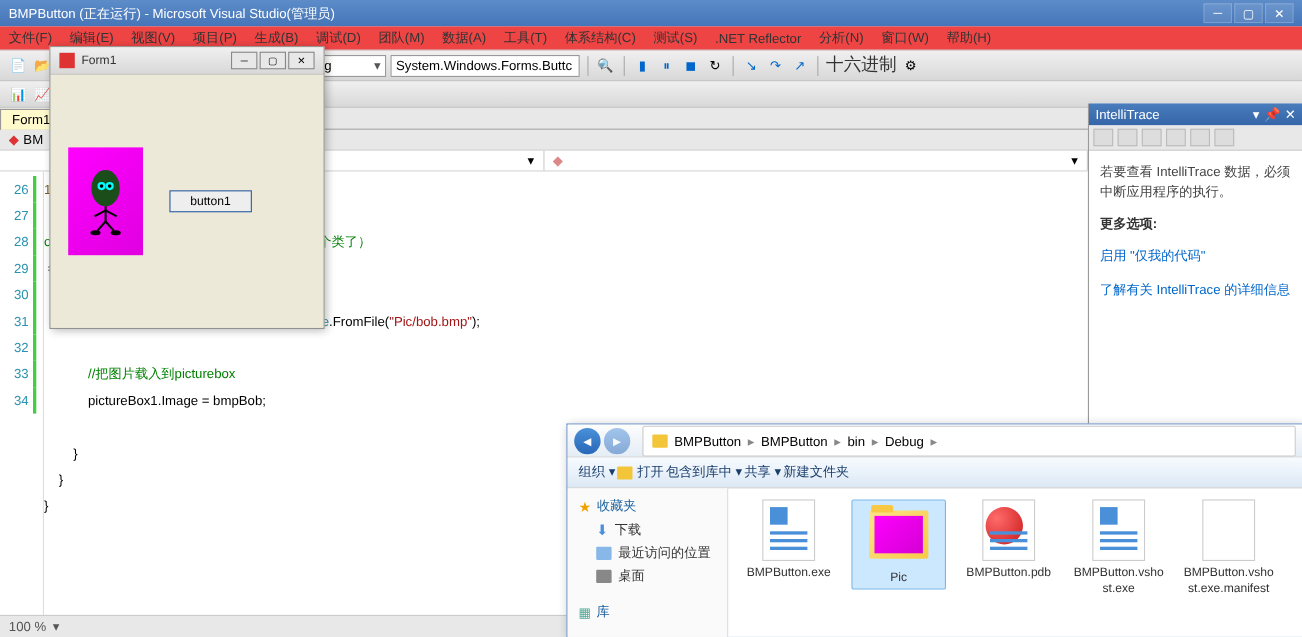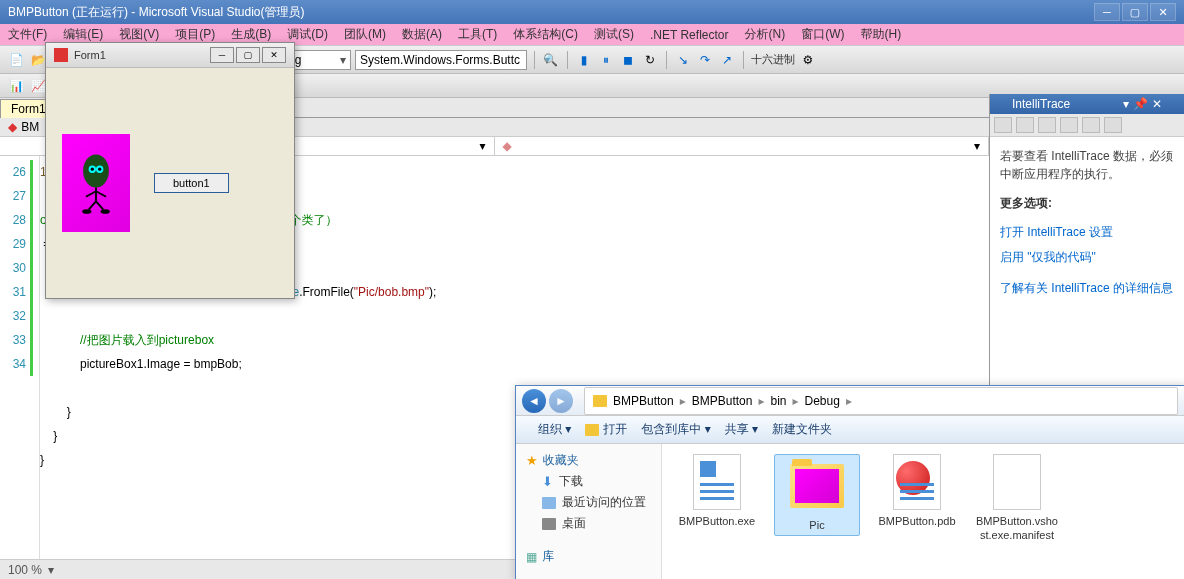--- a/index.html
+++ b/index.html
@@ -3,21 +3,21 @@
   <meta charset="utf-8">
   <style>
     * { margin: 0; padding: 0; box-sizing: border-box; font-family: "Microsoft YaHei", "Segoe UI", Tahoma, sans-serif; font-size: 12px; }
     body { background: #e8e8e8; width: 1184px; height: 579px; position: relative; overflow: hidden; }
     
     .vs-title { background: linear-gradient(to bottom, #5d8cc9, #4575b8); color: white; padding: 3px 8px; display: flex; align-items: center; height: 24px; }
     .vs-title-text { flex: 1; font-size: 12px; }
     .title-btns { display: flex; gap: 2px; }
     .tbtn { width: 26px; height: 18px; background: rgba(255,255,255,0.1); border: 1px solid rgba(255,255,255,0.2); display: flex; align-items: center; justify-content: center; font-size: 11px; cursor: pointer; }
     
-    .vs-menu { background: #f9a8d4; padding: 3px 8px; display: flex; gap: 16px; border-bottom: 1px solid #ccc; height: 22px; align-items: center; }
+    .vs-menu { background: #ef4444; padding: 3px 8px; display: flex; gap: 16px; border-bottom: 1px solid #ccc; height: 22px; align-items: center; }
     .vs-menu span { cursor: pointer; color: #333; }
     
     .vs-tool { background: linear-gradient(to bottom, #f0f0f0, #d8d8d8); border-bottom: 1px solid #bbb; height: 28px; display: flex; align-items: center; padding: 0 8px; gap: 4px; }
     .tb-sep { width: 1px; height: 18px; background: #aaa; margin: 0 3px; }
     .tb-ic { width: 18px; height: 18px; display: flex; align-items: center; justify-content: center; cursor: pointer; }
     .tb-combo { border: 1px solid #999; background: white; padding: 1px 4px; height: 20px; display: flex; align-items: center; gap: 6px; font-size: 11px; }
     .tb-combo .darr { margin-left: auto; color: #555; }
     
     .tab-strip { background: #e8e8e8; display: flex; border-bottom: 1px solid #999; }
     .tab-act { background: #fff9cc; border: 1px solid #999; border-bottom: none; padding: 2px 10px; font-size: 11px; position: relative; top: 1px; }
@@ -33,21 +33,21 @@
     .gutter .gln { display: flex; justify-content: flex-end; align-items: center; }
     .gutter .mark { width: 3px; background: #4c4; align-self: stretch; margin-left: 4px; }
     .code-body { font-family: Consolas, monospace; font-size: 17px; line-height: 24px; padding: 4px 0; white-space: pre; }
     .code-body .kw { color: #0000ff; }
     .code-body .ty { color: #2b91af; }
     .code-body .st { color: #a31515; }
     .code-body .cm { color: #008000; }
     .code-body .mth { color: #795e26; }
     
     .vs-right { position: absolute; right: 0; top: 94px; bottom: 0; width: 195px; background: #fff; border-left: 1px solid #999; }
-    .r-hdr { background: linear-gradient(to bottom, #4a7dbc, #3465a8); color: white; padding: 3px 22px; display: flex; align-items: center; font-size: 11px; text-align: right; }
+    .r-hdr { background: linear-gradient(to bottom, #4a7dbc, #3465a8); color: white; padding: 3px 6px; display: flex; align-items: center; font-size: 11px; text-align: right; }
     .r-hdr .pin { margin-left: auto; display: flex; gap: 4px; }
     .r-tb { background: #e8e8e8; padding: 3px 4px; display: flex; gap: 4px; border-bottom: 1px solid #ccc; }
     .r-tb span { width: 18px; height: 16px; background: #ddd; border: 1px solid #bbb; }
     .r-body { padding: 10px; font-size: 11px; }
     .r-body p { margin-bottom: 10px; color: #444; line-height: 1.5; }
     .r-body a { color: #0066cc; text-decoration: none; cursor: pointer; display: block; margin-bottom: 8px; }
     .r-body .sect { font-weight: bold; color: #333; margin: 12px 0; }
     
     
     .form1-win { position: absolute; left: 45px; top: 42px; width: 250px; background: #ece9d8; border: 1px solid #888; box-shadow: 2px 2px 8px rgba(0,0,0,0.3); z-index: 10; }
@@ -59,21 +59,21 @@
     .form1-body { padding: 16px; display: flex; align-items: center; gap: 24px; min-height: 230px; background: #ece9d8; }
     .pic-box { width: 68px; height: 98px; background: linear-gradient(135deg, #ff00ff, #e000e0); display: flex; align-items: center; justify-content: center; }
     .f1-btn { border: 1px solid #2a5d9c; background: #eee; padding: 3px 18px; cursor: pointer; font-size: 11px; }
     
     
     .expl-win { position: absolute; left: 515px; top: 385px; width: 670px; height: 195px; background: white; border: 1px solid #5584c4; box-shadow: 2px 2px 10px rgba(0,0,0,0.3); z-index: 20; }
     .expl-title { background: linear-gradient(to bottom, #fdfdfd, #e4ecf5); height: 30px; display: flex; align-items: center; padding: 0 6px; border-bottom: 1px solid #ccc; }
     .expl-title .nav-arr { width: 24px; height: 24px; border-radius: 12px; background: linear-gradient(to bottom, #4a90d9, #2868b8); color: white; display: flex; align-items: center; justify-content: center; margin-right: 3px; cursor: pointer; }
     .expl-title .bc { margin-left: 8px; display: flex; align-items: center; gap: 6px; font-size: 11px; background: white; border: 1px solid #ccc; padding: 13px 8px; flex: 1; height: 22px; border-radius: 2px; }
     .expl-title .bc .sep { color: #888; }
-    .expl-tool { background: linear-gradient(to bottom, #f7fbff, #dce8f5); padding: 4px 22px; display: flex; gap: 14px; font-size: 11px; align-items: center; border-bottom: 1px solid #ccc; height: 28px; }
+    .expl-tool { background: linear-gradient(to bottom, #f7fbff, #dce8f5); padding: 4px 10px; display: flex; gap: 2px; font-size: 11px; align-items: center; border-bottom: 1px solid #ccc; height: 28px; }
     .expl-tool span { display: flex; align-items: center; gap: 4px; cursor: pointer; color: #1a3e6b; }
     .expl-main { display: flex; height: calc(100% - 58px); }
     .expl-nav { width: 146px; border-right: 1px solid #ddd; padding: 6px 4px 6px 10px; background: #fafafa; font-size: 11px; }
     .expl-nav .fav { color: #1a5f9c; padding: 2px 0; display: flex; align-items: center; gap: 5px; }
     .expl-nav .sub { padding: 2px 0 2px 16px; color: #333; display: flex; align-items: center; gap: 6px; cursor: pointer; }
     .expl-files { flex: 1; display: flex; gap: 14px; padding: 10px 12px; align-items: flex-start; }
     .f-item { display: flex; flex-direction: column; align-items: center; width: 86px; gap: 4px; cursor: pointer; text-align: center; }
     .f-item.sel { background: #cce8ff; border: 1px solid #7ab8e8; border-radius: 2px; padding: 3px; }
     .f-ico { width: 56px; height: 56px; display: flex; align-items: center; justify-content: center; }
     .f-name { font-size: 11px; color: #333; line-height: 1.3; word-break: break-all; }
@@ -150,21 +150,21 @@
   <div class="tb-sep"></div>
   <span class="tb-ic" style="color:#06c;">▮</span>
   <span class="tb-ic" style="color:#06c;">⏸</span>
   <span class="tb-ic" style="color:#06c;">◼</span>
   <span class="tb-ic">↻</span>
   <div class="tb-sep"></div>
   <span class="tb-ic" style="color:#06c;">↘</span>
   <span class="tb-ic" style="color:#06c;">↷</span>
   <span class="tb-ic" style="color:#06c;">↗</span>
   <div class="tb-sep"></div>
-  <span style="font-size:11px;color:#333;">十六进制</span>
+  <span style="font-size:16px;color:#333;">十六进制</span>
   <span class="tb-ic">⚙</span>
 </div>
 
 <div class="vs-tool" style="height:24px;">
   <span class="tb-ic">📊</span>
   <span class="tb-ic">📈</span>
   <span class="tb-ic">📑</span>
   <div class="tb-sep"></div>
   <span class="tb-ic">◧</span>
   <span class="tb-ic">◨</span>
@@ -267,21 +267,20 @@
     <span></span>
     <span></span>
     <span></span>
     <span></span>
     <span></span>
     <span></span>
   </div>
   <div class="r-body">
     <p>若要查看 IntelliTrace 数据，必须中断应用程序的执行。</p>
     <div class="sect">更多选项:</div>
-    <a>打开 IntelliTrace 设置</a>
     <a>启用 "仅我的代码"</a>
     <a style="margin-top:14px;">了解有关 IntelliTrace 的详细信息</a>
   </div>
 </div>
 
 <div class="form1-win">
   <div class="form1-title">
     <span class="ticon"></span>
     <span class="ttext">Form1</span>
     <div class="tbtns">
@@ -380,20 +379,28 @@
         <div class="f-item">
           <div class="f-ico">
             <div class="f-pdb">
               <div class="f-red" style="position:absolute;left:2px;top:6px;width:34px;height:34px;border-radius:17px;"></div>
             </div>
           </div>
           <div class="f-name">BMPButton.pdb</div>
         </div>
         <div class="f-item">
           <div class="f-ico">
+            <div class="f-exe">
+              <div class="f-exe-sq"></div>
+            </div>
+          </div>
+          <div class="f-name">BMPButton.vshost.exe</div>
+        </div>
+        <div class="f-item">
+          <div class="f-ico">
             <div class="f-mani"></div>
           </div>
           <div class="f-name">BMPButton.vshost.exe.manifest</div>
         </div>
       </div>
   </div>
 </div>
 
 <div class="bottom-bar">
   <span>100 %</span>

